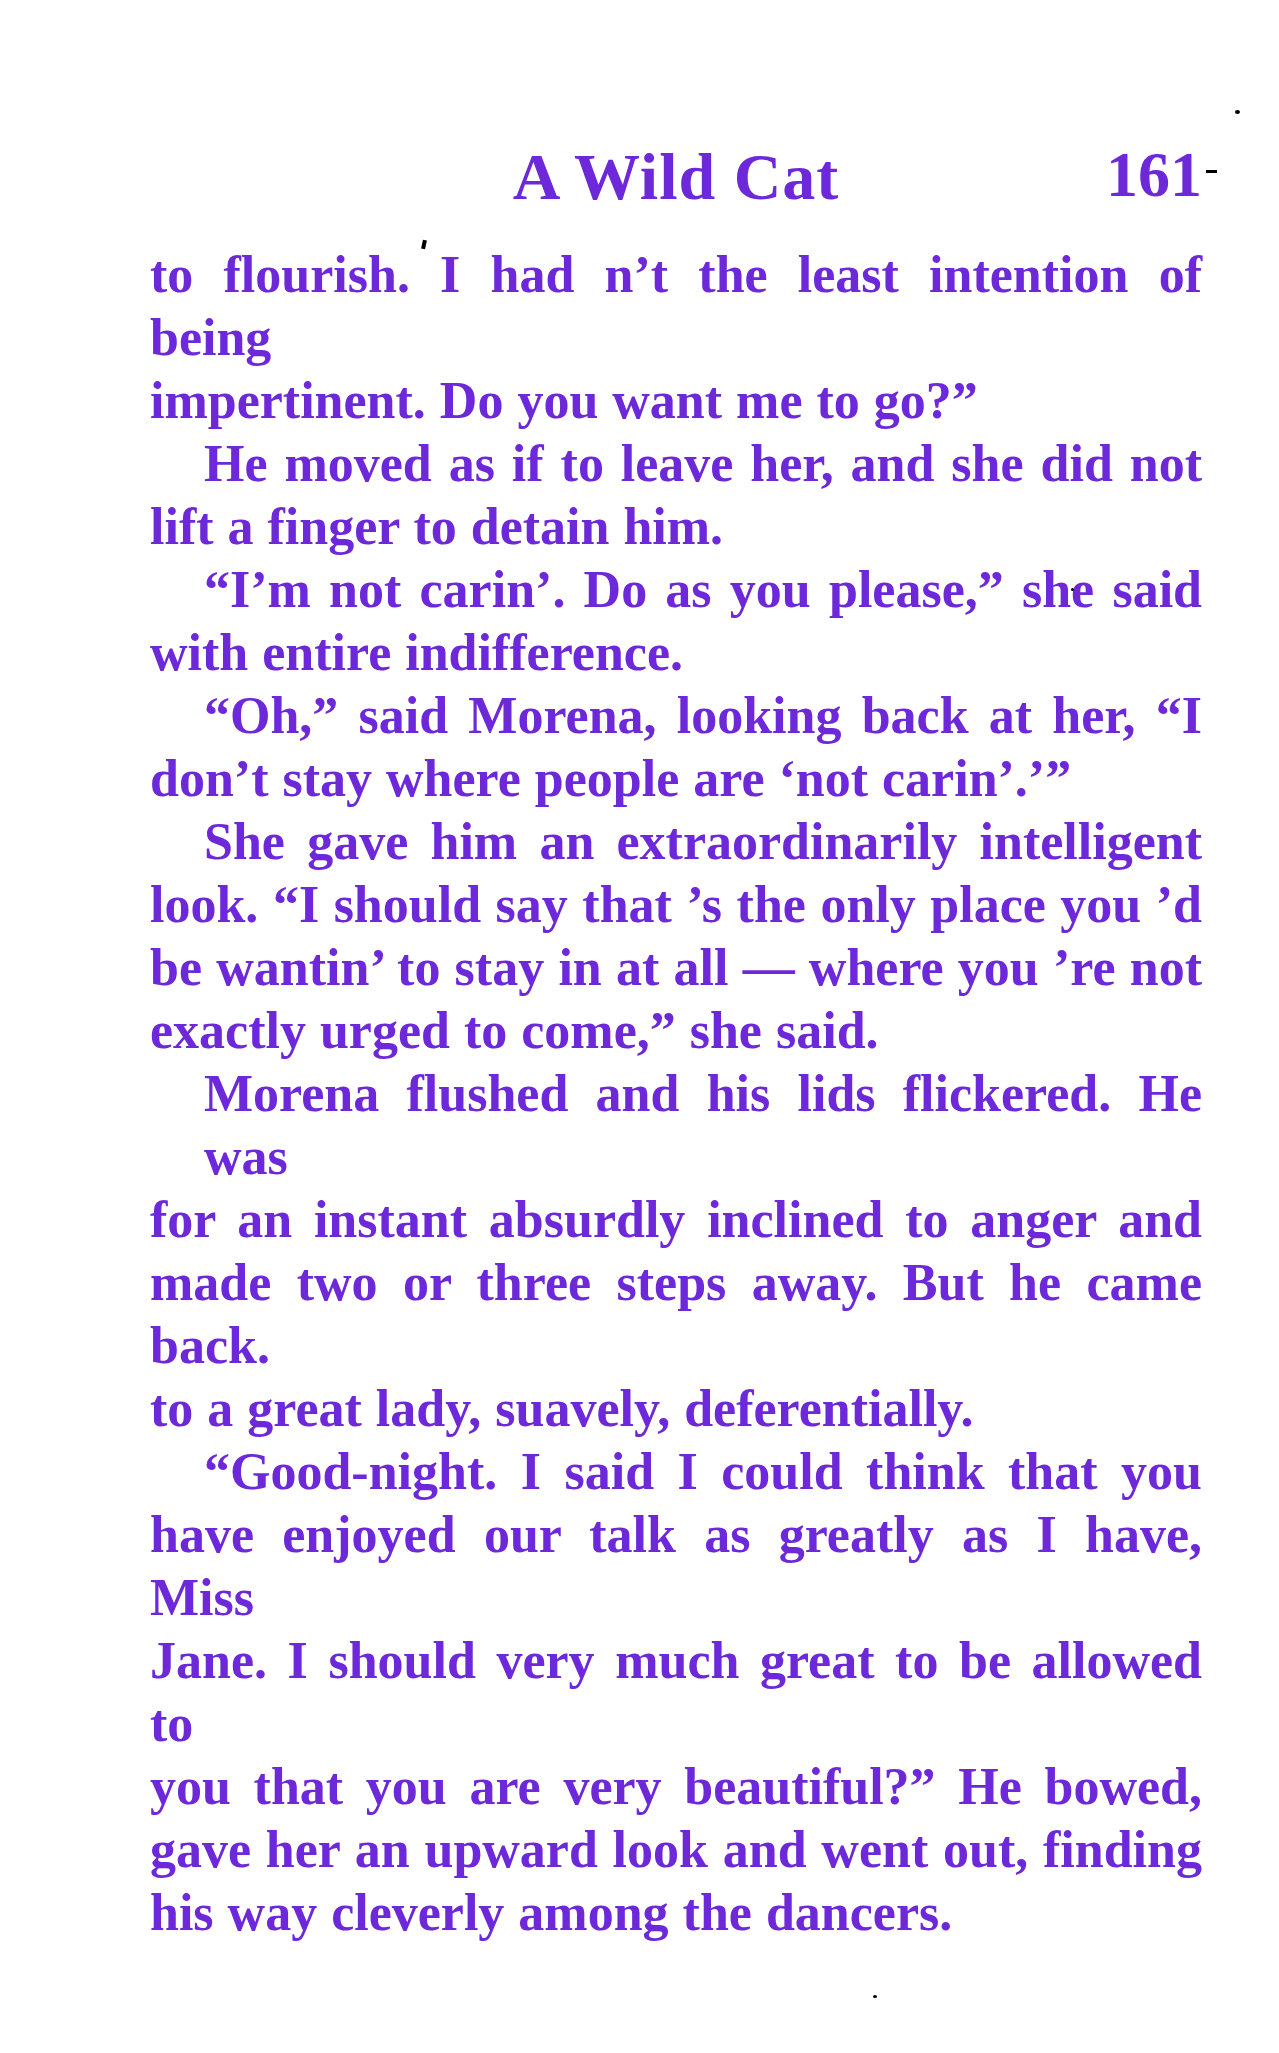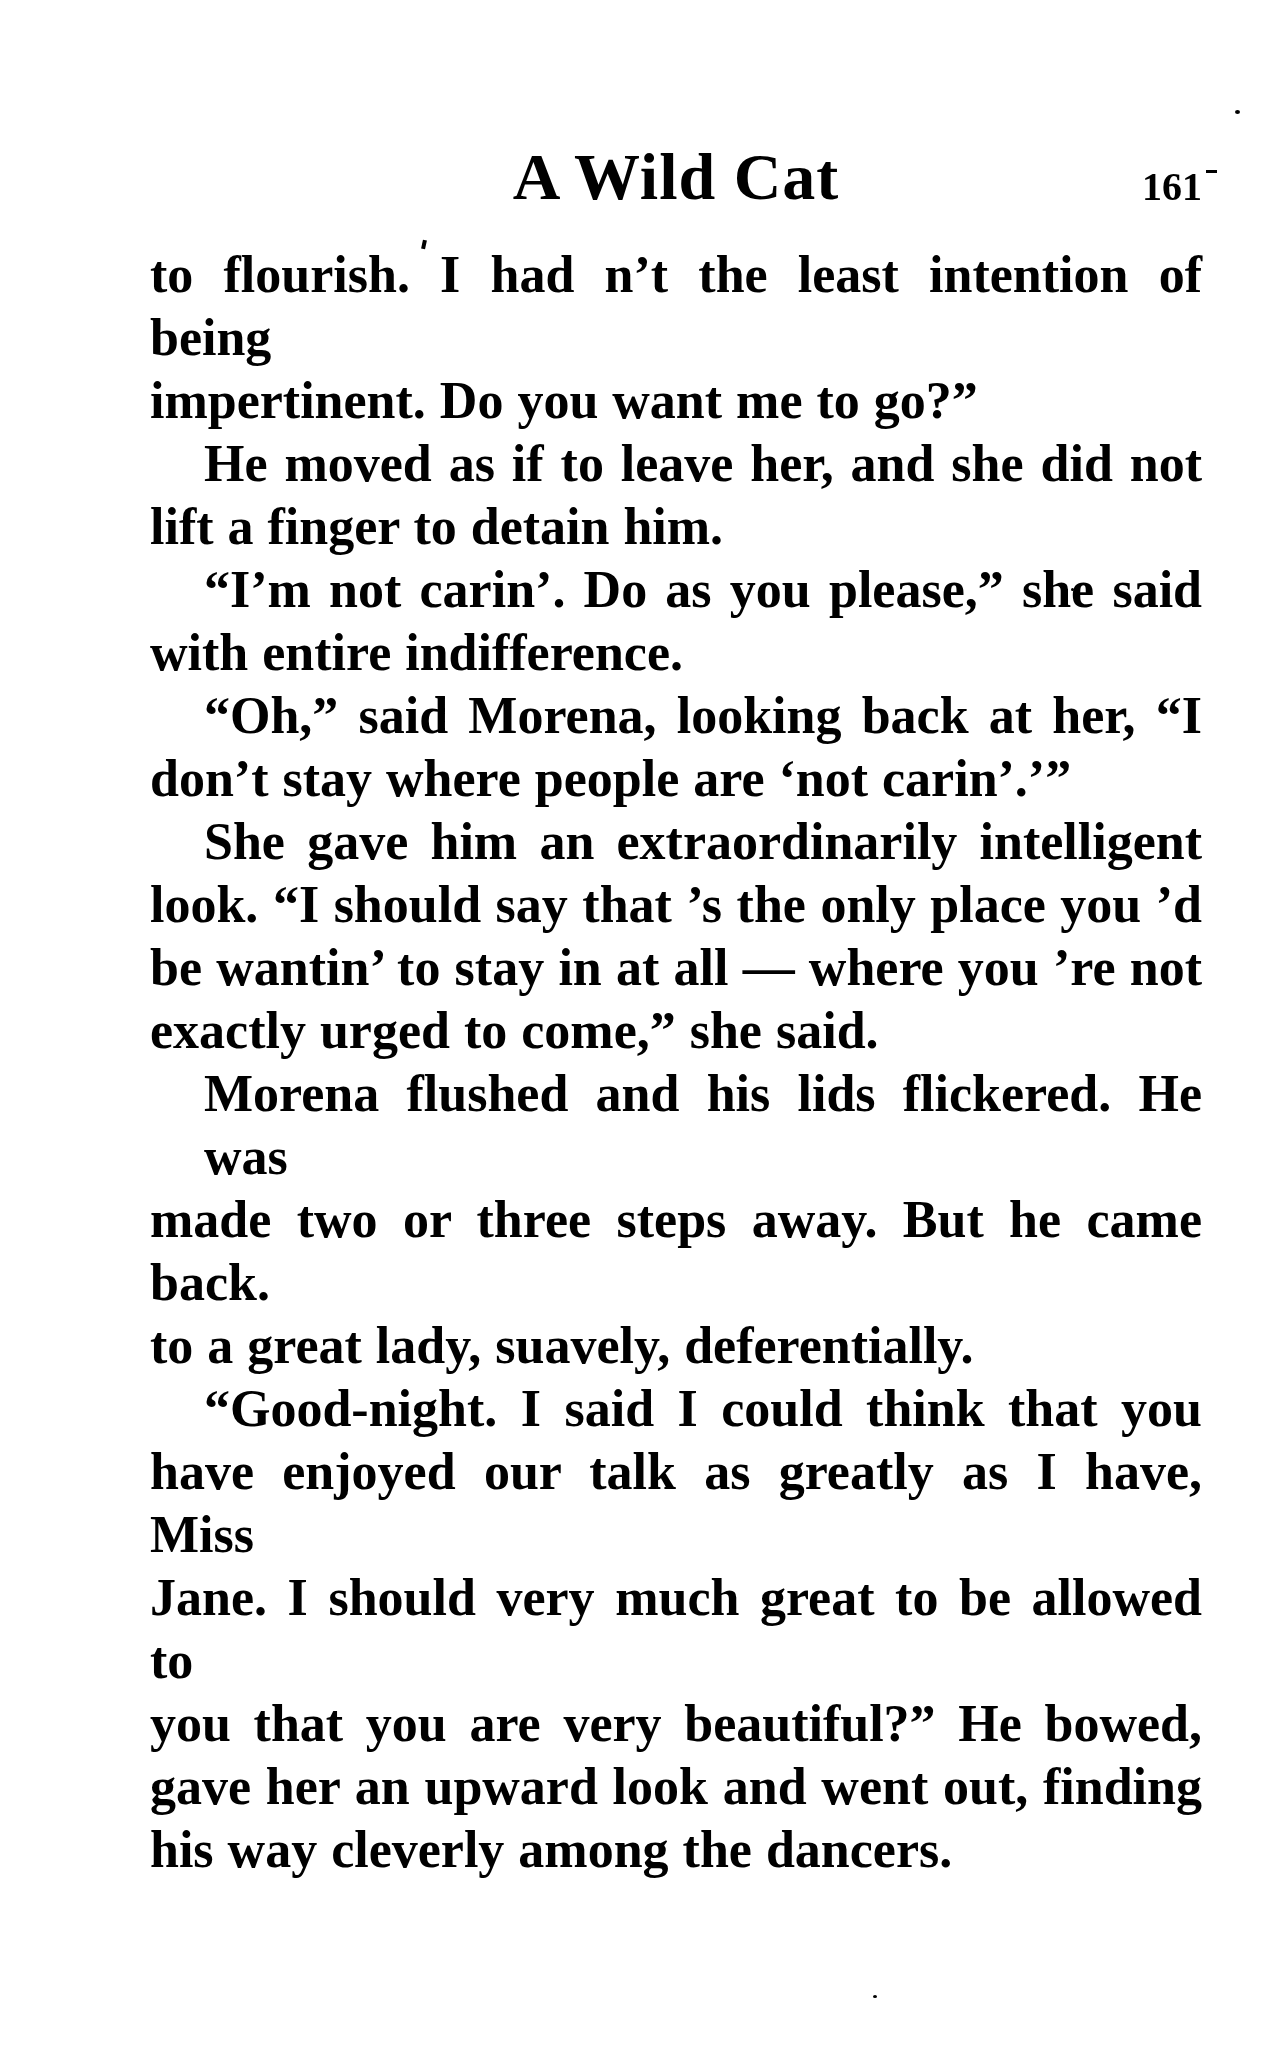--- a/index.html
+++ b/index.html
@@ -2,21 +2,21 @@
 <html><head>
 <meta charset="utf-8">
 <style>
   html, body { margin: 0; padding: 0; background: #e8e8e8; }
   .page {
     position: relative;
     width: 1279px;
     height: 2053px;
     background: #ffffff;
     font-family: "Liberation Serif", serif;
-    color: #000000;
+    color: #6d28d9;
     overflow: hidden;
     margin: 0 auto;
   }
   .header-row {
     position: absolute;
     left: 150px;
     top: 140px;
     width: 1052px;
     height: 70px;
   }
@@ -28,21 +28,21 @@
     font-size: 66px;
     line-height: 1;
     font-weight: bold;
     white-space: nowrap;
     letter-spacing: 1px;
   }
   .folio {
     position: absolute;
     right: 0;
     bottom: 3px;
-    font-size: 40px;
+    font-size: 64px;
     line-height: 1;
     font-weight: bold;
     font-family: Liberation Serif, serif;
   }
   .body-text {
     position: absolute;
     left: 150px;
     top: 243px;
     width: 1052px;
     font-size: 52px;
@@ -85,20 +85,21 @@
       <div class="line">lift a finger to detain him.</div>
       <div class="line just indent">“I’m not carin’. Do as you please,” she said</div>
       <div class="line">with entire indifference.</div>
       <div class="line just indent">“Oh,” said Morena, looking back at her, “I</div>
       <div class="line">don’t stay where people are ‘not carin’.’”</div>
       <div class="line just indent">She gave him an extraordinarily intelligent</div>
       <div class="line just">look. “I should say that ’s the only place you ’d</div>
       <div class="line just">be wantin’ to stay in at all — where you ’re not</div>
       <div class="line">exactly urged to come,” she said.</div>
       <div class="line just indent">Morena flushed and his lids flickered. He was</div>
+      <div class="line just">for an instant absurdly inclined to anger and</div>
       <div class="line just">made two or three steps away. But he came</div>
       <div class="line">back.</div>
       <div class="line">to a great lady, suavely, deferentially.</div>
       <div class="line just indent">“Good-night. I said I could think that you</div>
       <div class="line just">have enjoyed our talk as greatly as I have, Miss</div>
       <div class="line just">Jane. I should very much great to be allowed to</div>
       <div class="line just">you that you are very beautiful?” He bowed,</div>
       <div class="line just">gave her an upward look and went out, finding</div>
       <div class="line">his way cleverly among the dancers.</div>
     </div>

